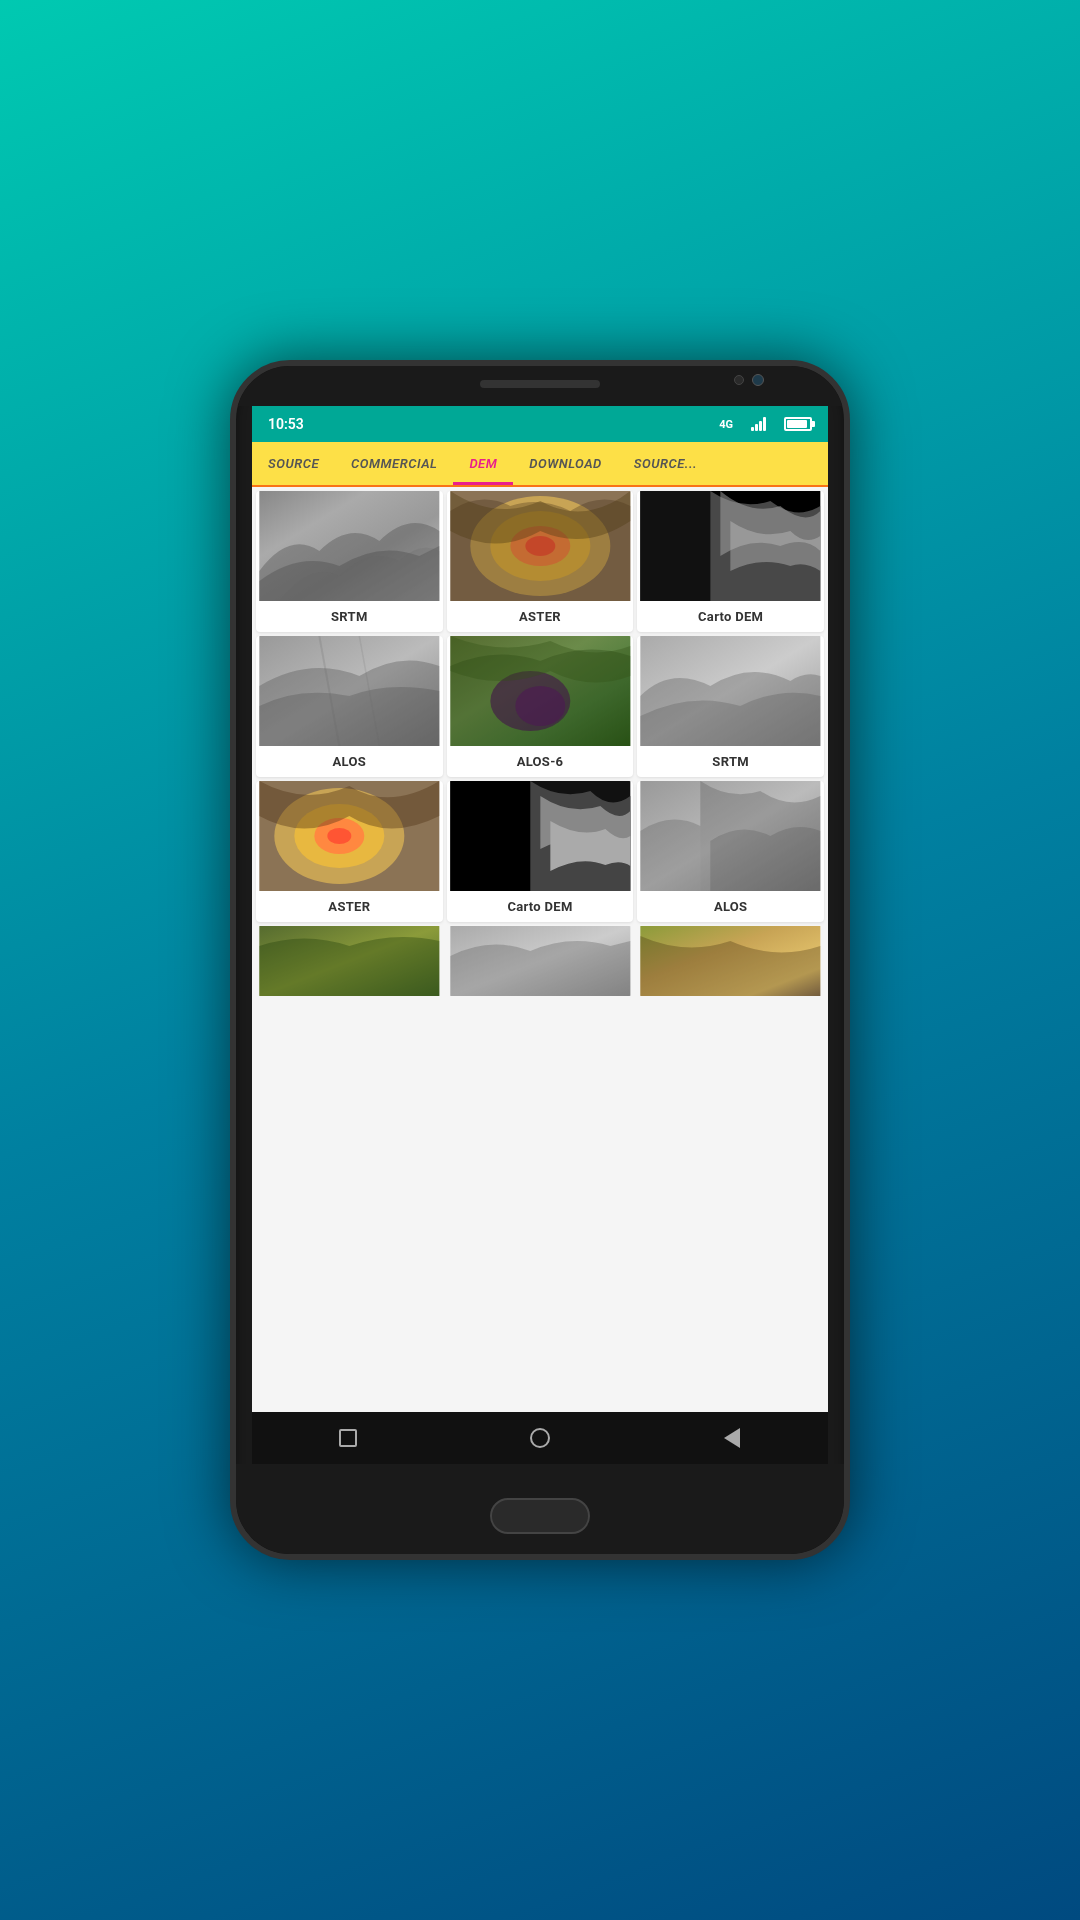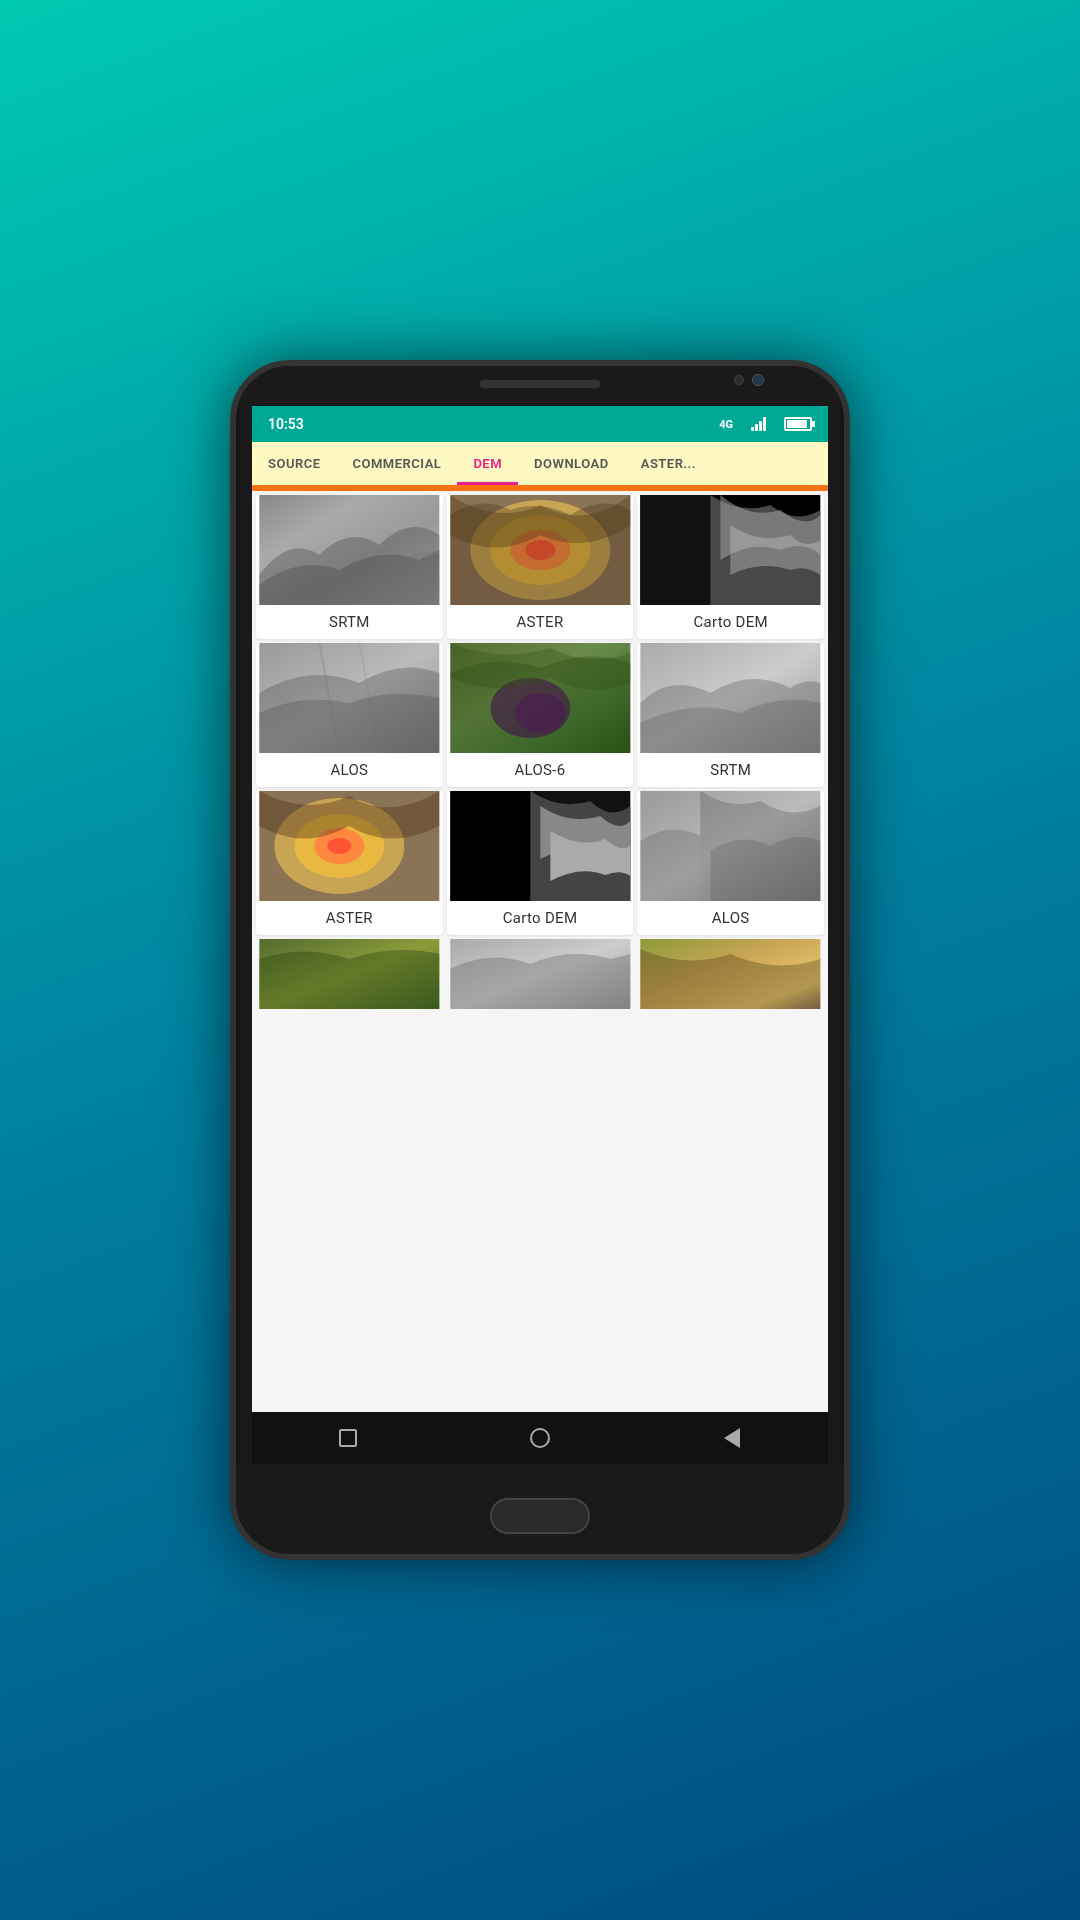--- a/index.html
+++ b/index.html
@@ -193,25 +193,26 @@
     }
 
     .action-icon {
       color: white;
       font-size: 20px;
       cursor: pointer;
     }
 
     
     .tab-bar {
-      background: #fef9c3;
+      background: #fde047;
       display: flex;
       overflow-x: hidden;
-      border-bottom: 6px solid #f97316;
+      border-bottom: 2px solid #f97316;
       flex-shrink: 0;
+      font-style: italic;
     }
 
     .tab-item {
       padding: 14px 16px;
       font-size: 13px;
       font-weight: 600;
       color: #555;
       cursor: pointer;
       white-space: nowrap;
       position: relative;
@@ -256,22 +257,22 @@
 
     .grid-item-image {
       width: 100%;
       height: 110px;
       overflow: hidden;
     }
 
     .grid-item-label {
       padding: 8px 6px;
       text-align: center;
-      font-size: 15px;
-      font-weight: 400;
+      font-size: 13px;
+      font-weight: 700;
       color: #333;
       letter-spacing: 0.3px;
     }
 
     
     .bottom-nav {
       background: #111;
       height: 52px;
       display: flex;
       align-items: center;
@@ -398,21 +399,21 @@
       <div class="tab-item">
         <span>COMMERCIAL</span>
       </div>
       <div class="tab-item active">
         <span>DEM</span>
       </div>
       <div class="tab-item">
         <span>DOWNLOAD</span>
       </div>
       <div class="tab-item">
-        <span>ASTER...</span>
+        <span>SOURCE...</span>
       </div>
     </div>
 
     <div class="content-area">
 
       <div class="grid">
 
         <div class="grid-item">
           <div class="grid-item-image">
             <svg class="svg-terrain" viewBox="0 0 180 110" xmlns="http://www.w3.org/2000/svg">

